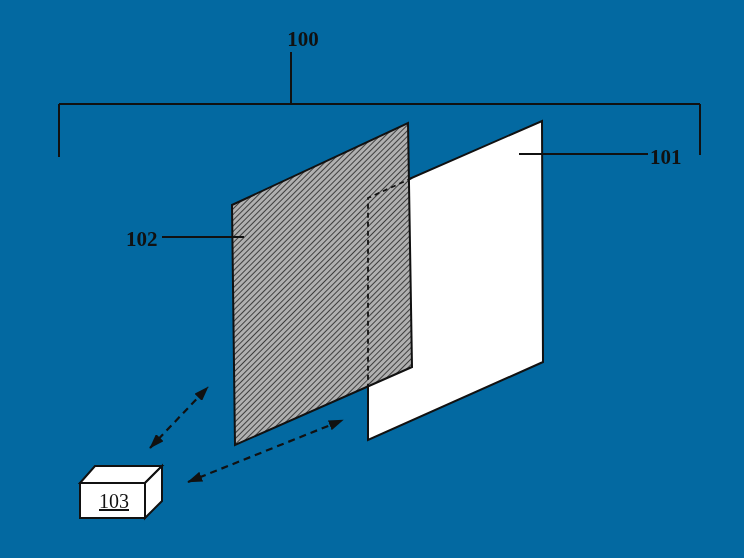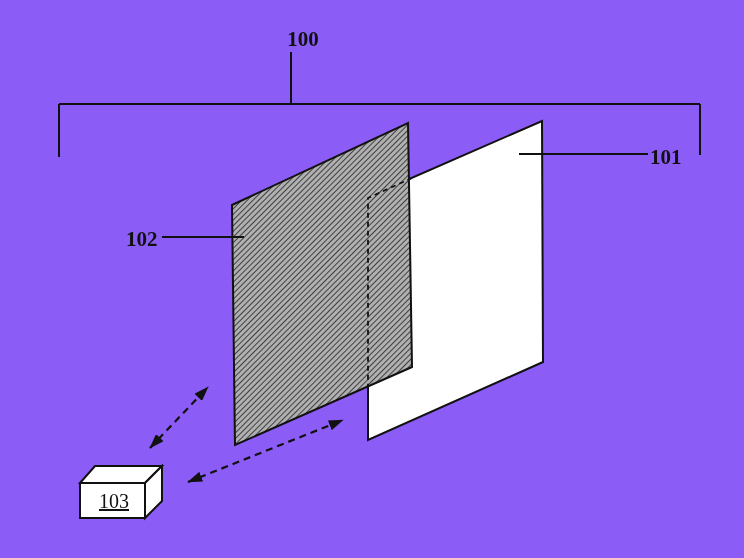--- a/index.html
+++ b/index.html
@@ -1,20 +1,20 @@
 <!DOCTYPE html>
 <html><head>
 <meta charset="utf-8">
 <style>
   html, body { margin: 0; padding: 0; background: #ffffff; }
   .page {
     position: relative;
     width: 744px;
     height: 558px;
-    background: #8b5cf6;
+    background: #0369a1;
     overflow: hidden;
     text-align: right;
   }
   svg { display: block; }
   .fig-label {
     font-family: "Liberation Serif", "DejaVu Serif", serif;
     font-weight: bold;
     font-size: 21px;
     fill: #111111;
   }

